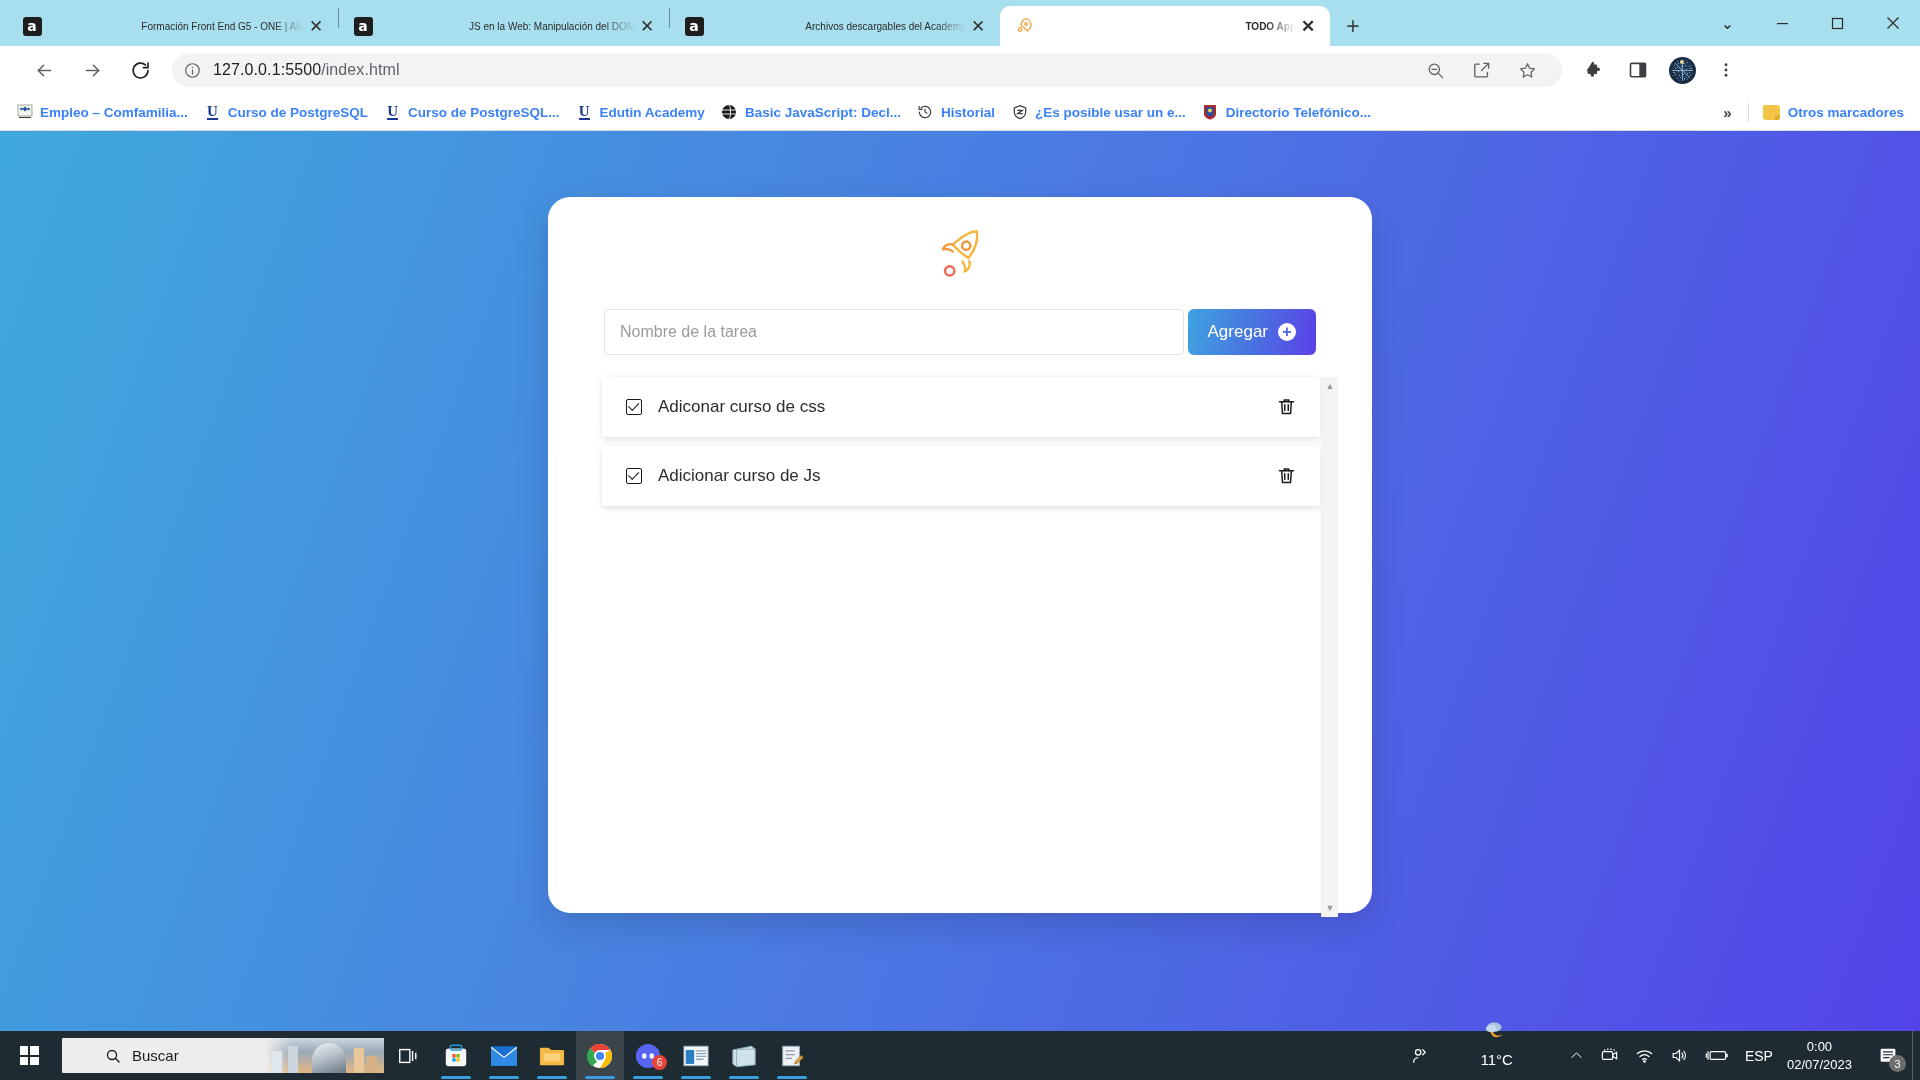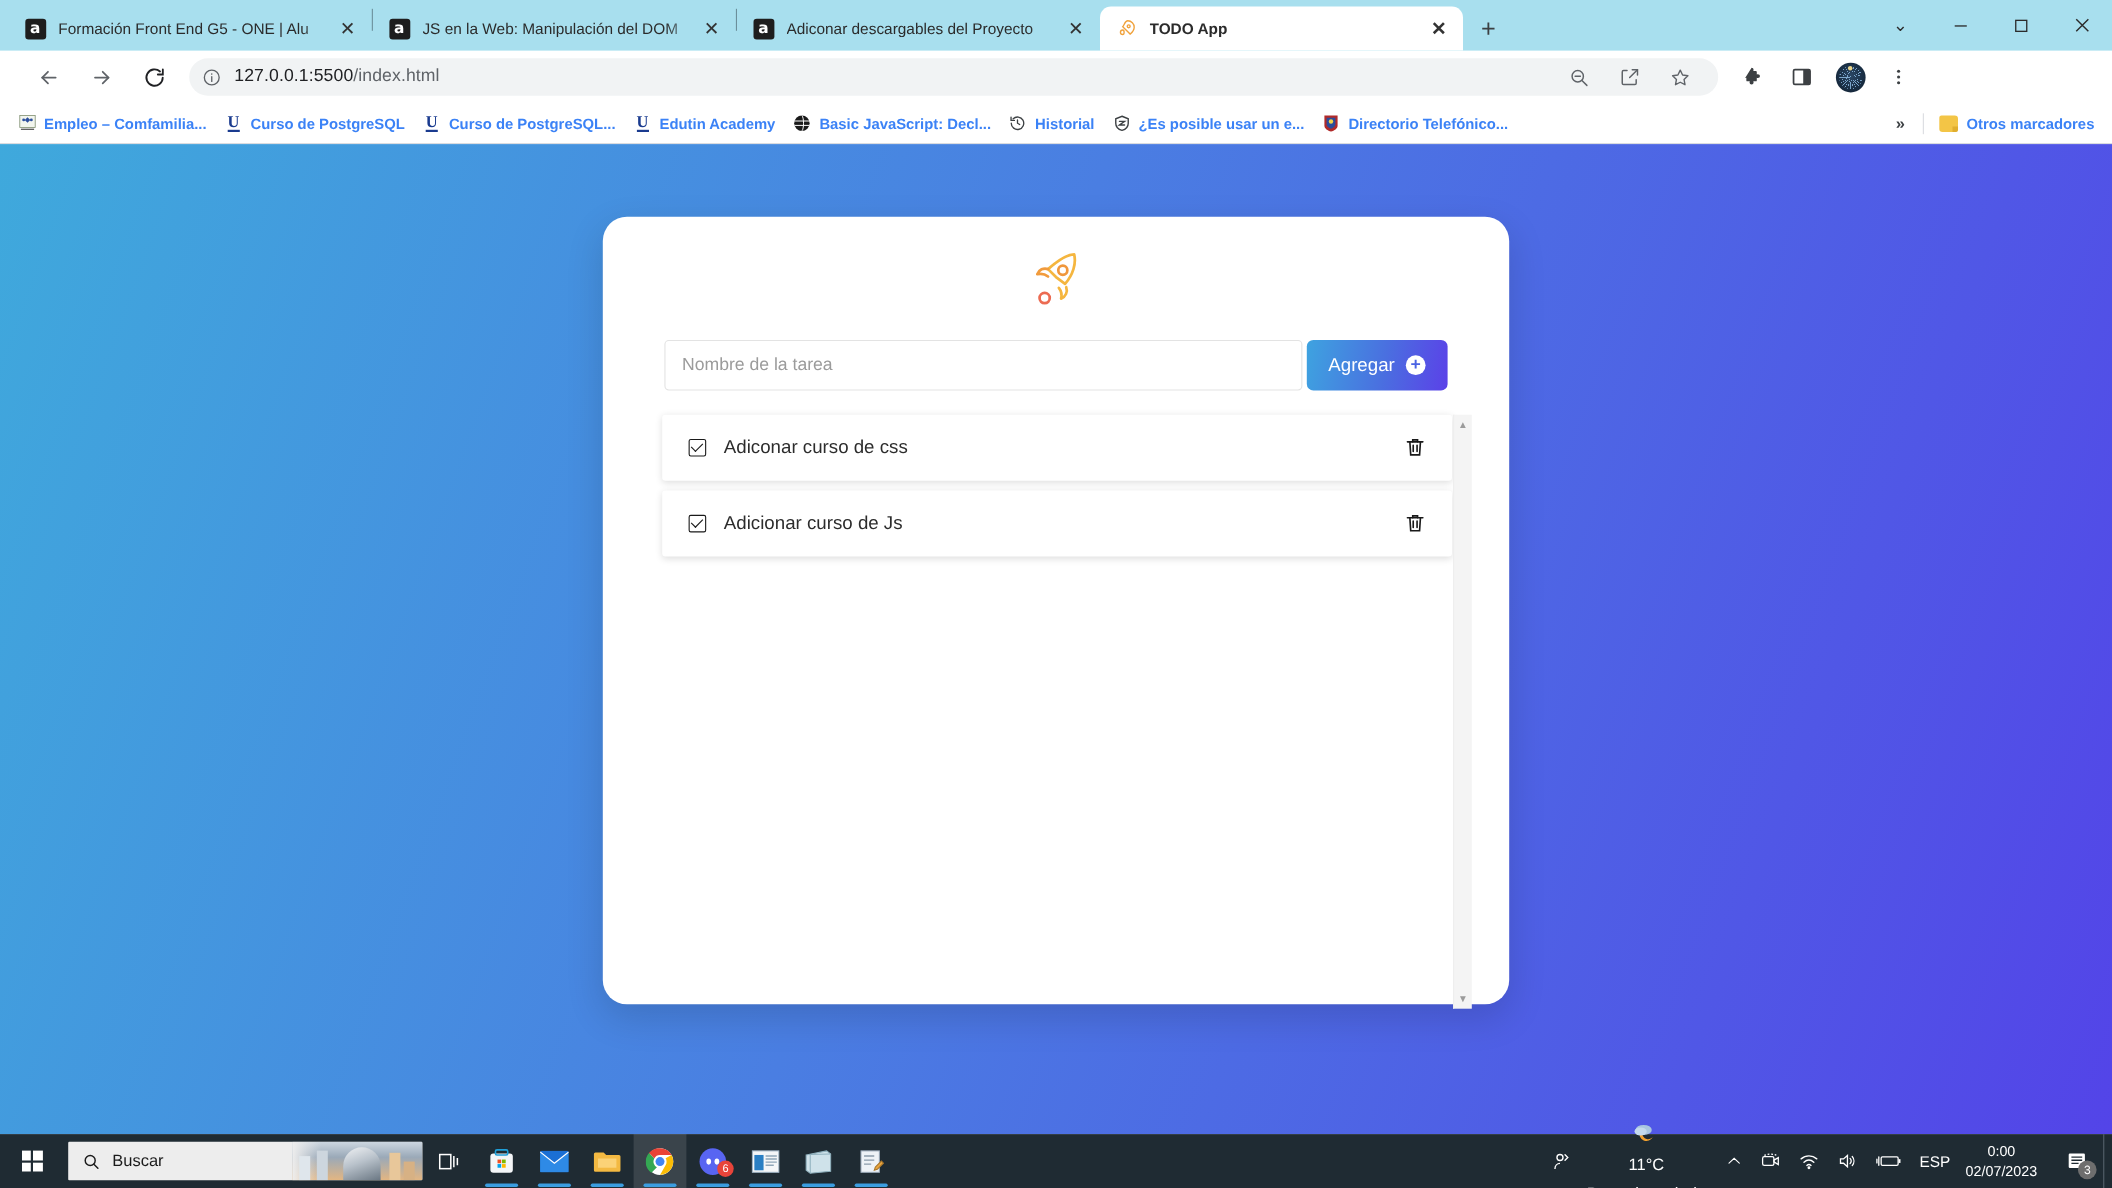--- a/index.html
+++ b/index.html
@@ -36,24 +36,25 @@
     width: 20px; height: 20px; flex: 0 0 auto;
     display: flex; align-items: center; justify-content: center;
   }
   .fav-alura {
     width: 19px; height: 19px; background: #1e1e1e; border-radius: 3px;
     color: #fff; font-size: 14px; font-weight: bold;
     display: flex; align-items: center; justify-content: center;
     font-family: "DejaVu Sans", sans-serif;
   }
   .tab-title {
-    flex: 1 1 auto; font-size: 14px; color: #2b2b2b;
+    flex: 1 1 auto; font-size: 10px; color: #2b2b2b;
     margin-left: 11px; white-space: nowrap; overflow: hidden;
     -webkit-mask-image: linear-gradient(to right, #000 88%, transparent 100%);
     mask-image: linear-gradient(to right, #000 88%, transparent 100%);
+    text-align: right;
   }
   .tab-close {
     width: 24px; height: 24px; flex: 0 0 auto;
     display: flex; align-items: center; justify-content: center;
     font-size: 17px; color: #333; line-height: 1;
   }
   .newtab {
     width: 34px; height: 34px; margin: 0 0 3px 6px;
     display: flex; align-items: center; justify-content: center;
     font-size: 23px; color: #3c4043; font-weight: 300;
@@ -223,21 +224,21 @@
     width: 58px; height: 49px; display:flex; align-items:center; justify-content:center;
   }
   .winlogo {
     width: 19px; height: 19px;
     display:grid; grid-template-columns: 1fr 1fr; grid-template-rows:1fr 1fr; gap:2px;
   }
   .winlogo i { background:#fff; display:block; }
   .searchbox {
     width: 322px; height: 35px; background: #ededed; color: #1b1b1b;
     display: flex; align-items: center; border-radius: 1px;
-    margin-left: 4px; position: relative; overflow: hidden;
+    margin-left: 4px; position: relative; overflow: hidden; padding-left: 30px;
   }
   .searchbox .mag { margin: 0 11px 0 13px; display:flex; color:#1b1b1b;}
   .searchbox .txt { font-size: 15px; color: #1b1b1b; }
   .search-thumb {
     position: absolute; right: 0; top: 0; height: 35px; width: 118px;
     background:
       linear-gradient(to right, rgba(237,237,237,1) 0%, rgba(237,237,237,0) 22%),
       linear-gradient(180deg,#cdd7e0 0%, #9aa9b8 40%, #e3b682 100%);
   }
   .search-thumb .dome {
@@ -301,21 +302,21 @@
       </span>
       <span class="tab-title">JS en la Web: Manipulación del DOM</span>
       <span class="tab-close">✕</span>
     </div>
     <div class="tab-sep"></div>
 
     <div class="tab inactive">
       <span class="favicon">
         <span class="fav-alura">a</span>
       </span>
-      <span class="tab-title">Adiconar descargables del Proyecto</span>
+      <span class="tab-title">Archivos descargables del Academy</span>
       <span class="tab-close">✕</span>
     </div>
 
     <div class="tab active">
       <span class="favicon">
         <svg width="20" height="20" viewBox="0 0 24 24" fill="none" stroke="#f0a23c" stroke-width="1.5">
           <path d="M13.5 3.5c4 0 7 3 7 7 0 3-2 5.5-4.5 7.5L13 15l-2.5-2.5L8 10C10 7.5 10.5 3.5 13.5 3.5z"></path>
           <circle cx="14.5" cy="9.5" r="1.6"></circle>
           <path d="M8 13.5c-1.5 0-2.5 1-2.5 2.5S6.5 18.5 8 18.5 9.5 17 9.5 16 9.5 13.5 8 13.5z"></path>
         </svg>

